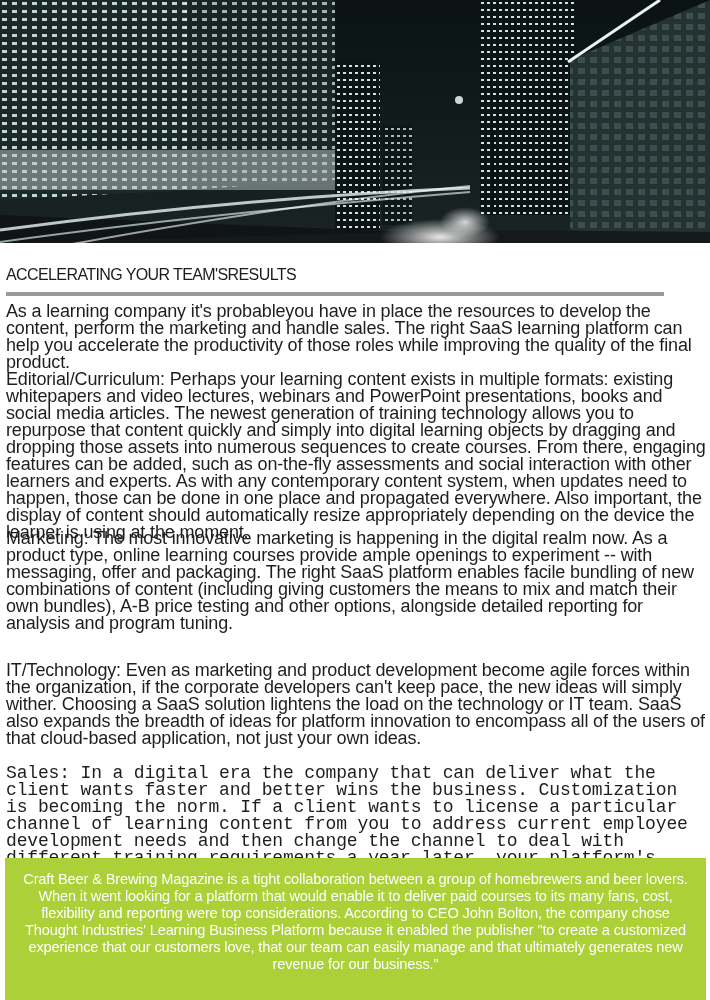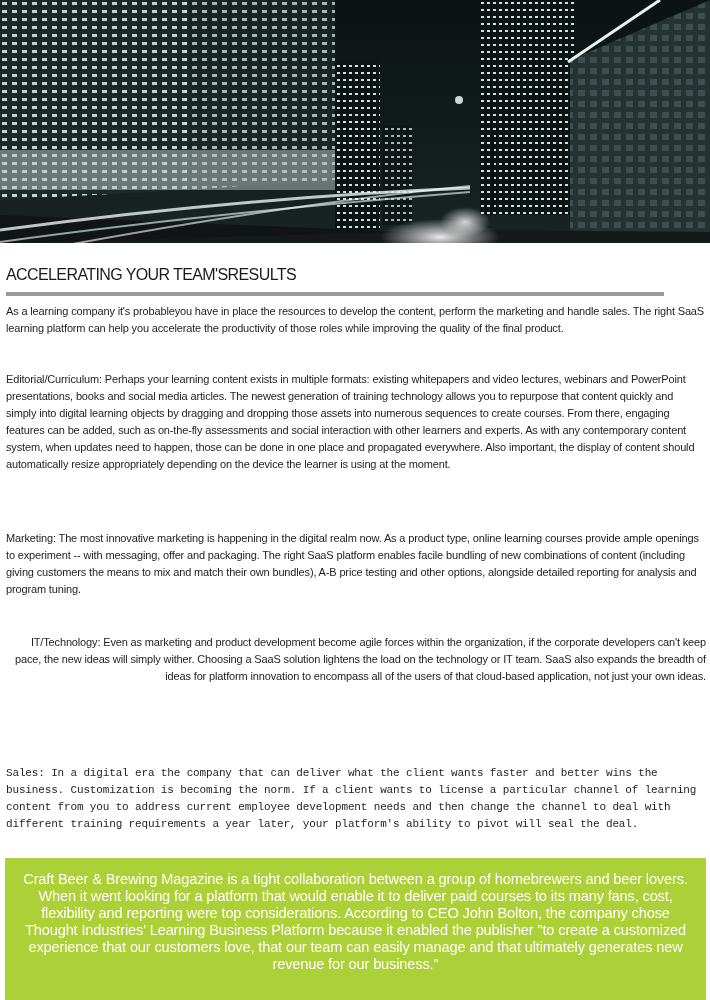--- a/index.html
+++ b/index.html
@@ -7,26 +7,26 @@
            font-family: "Liberation Sans", sans-serif; color: #1a1a1a; }
 
     .hero { position: absolute; left: 0; top: 0; width: 710px; height: 243px; overflow: hidden;
             background: linear-gradient(180deg, #0b1414 0%, #101c1c 55%, #1c2626 70%, #0e1212 100%); }
     .hero svg { display: block; }
 
     .heading { position: absolute; left: 6px; top: 266px; font-size: 16px; letter-spacing: -0.6px;
                color: #1b1b1b; font-family: "Liberation Sans", sans-serif; white-space: nowrap; text-align: right; }
     .rule { position: absolute; left: 6px; top: 292px; width: 658px; height: 4px; background: #9a9a9a; }
 
-    .para { position: absolute; left: 6px; width: 700px; font-size: 11px; line-height: 17px;
+    .para { position: absolute; left: 6px; width: 700px; font-size: 18px; line-height: 17px;
             letter-spacing: -0.15px; color: #1e1e1e; margin: 0; }
     .p1 { top: 303px; }
     .p2 { top: 371px; }
     .p3 { top: 530px; }
-    .p4 { top: 634px; text-align: right; }
+    .p4 { top: 662px; }
     .p5 { top: 765px; font-family: Liberation Mono, monospace; }
 
     .callout { position: absolute; left: 5px; top: 858px; width: 701px; height: 155px; background: #acd037;
                box-sizing: border-box; padding: 13px 10px 0 10px; }
     .callout p { margin: 0; color: #ffffff; font-size: 14.6px; line-height: 17px; text-align: center;
                  letter-spacing: -0.15px; }
   </style>
 </head>
 <body>
 

